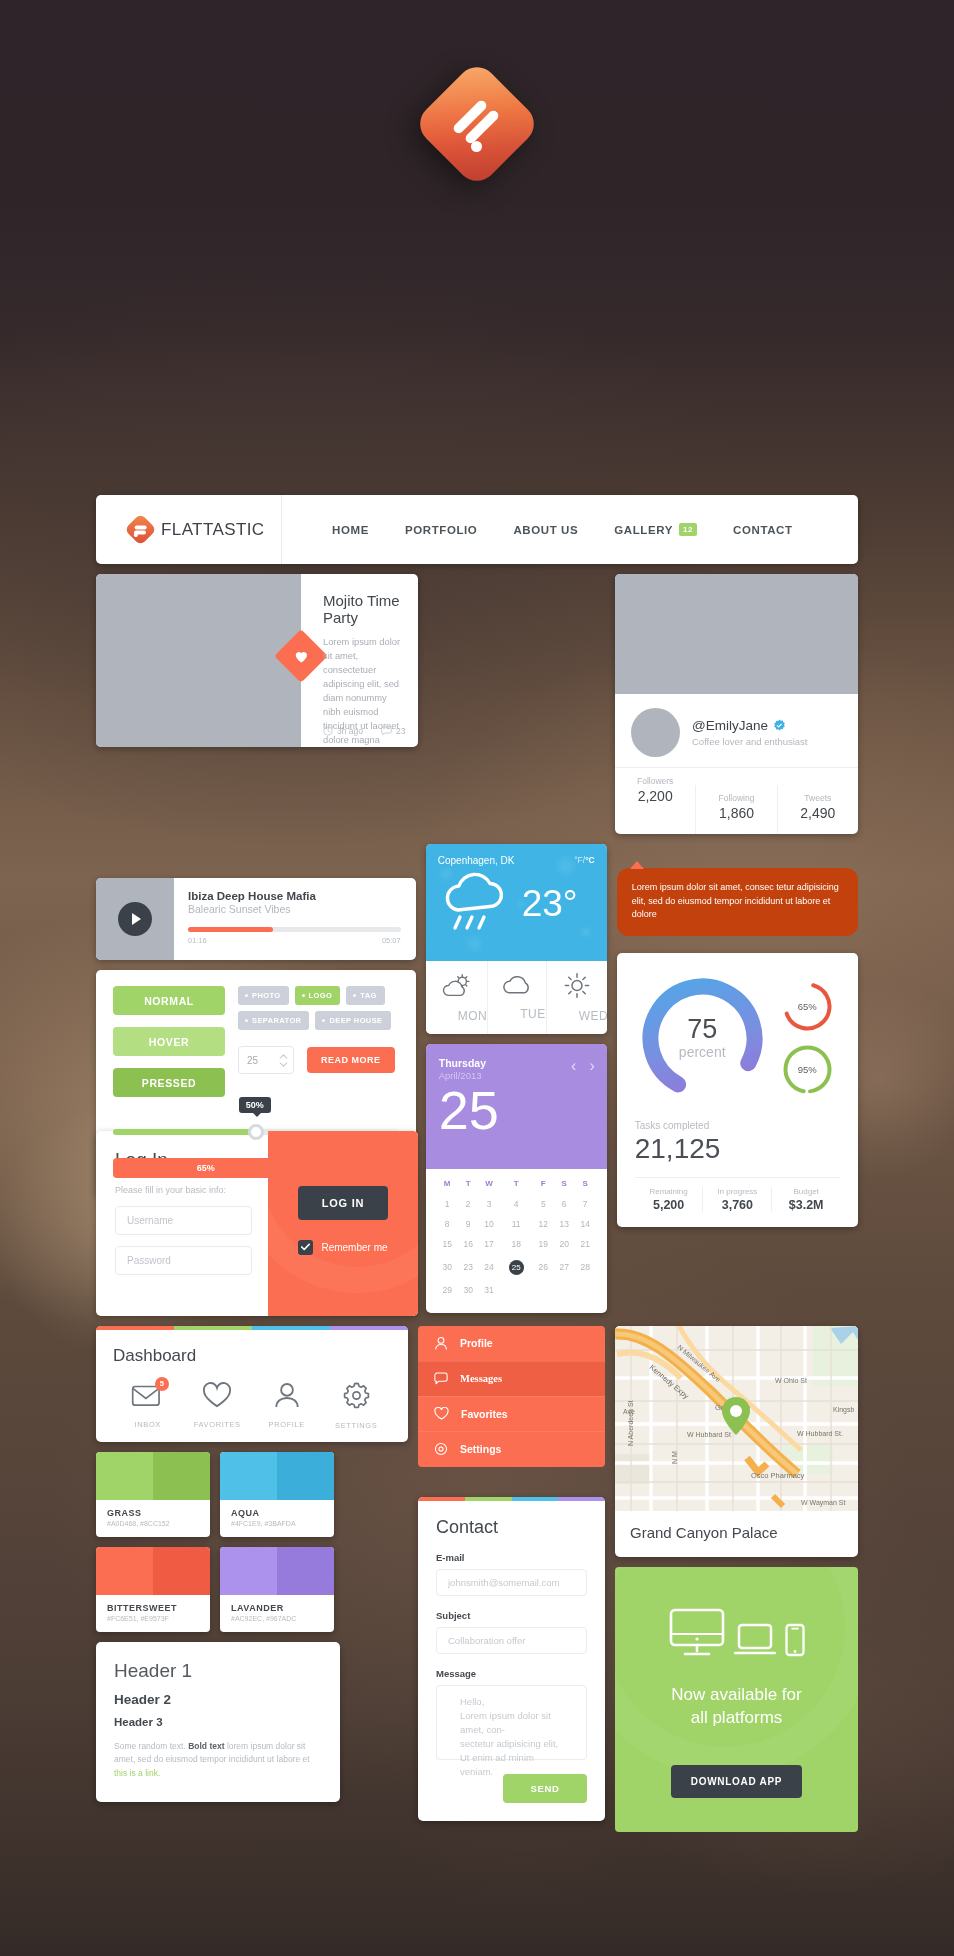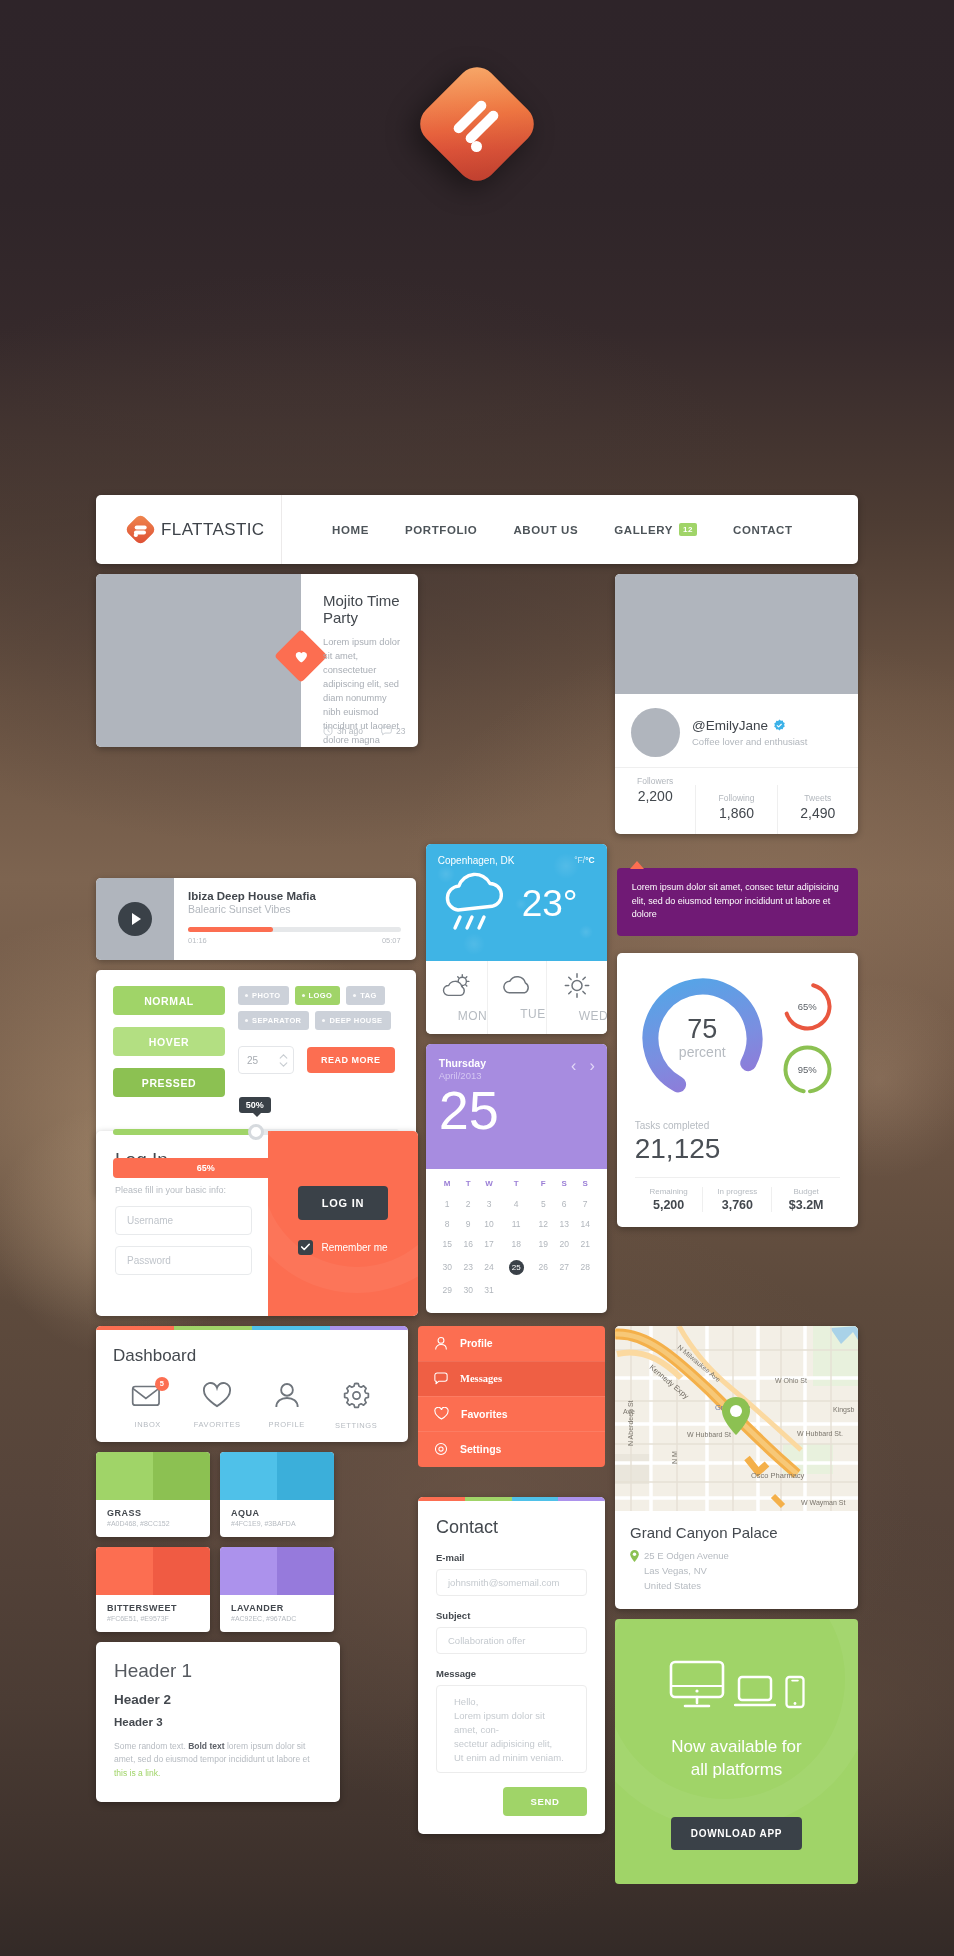--- a/index.html
+++ b/index.html
@@ -204,21 +204,21 @@
   .cal-nav span { font-size: 16px; color:#e3d8f7; cursor:pointer; }
   .cal-grid { padding: 10px 11px 13px; }
   .cal-grid table { width: 100%; border-collapse: collapse; }
   .cal-grid th { font-size: 8px; color:#9b7fd6; font-weight:bold; padding-bottom: 6px; }
   .cal-grid td { font-size: 8.5px; color:#b1b6bc; text-align:center; padding: 5.1px 0; }
   .cal-grid td.sel span { background:#3a4148; color:#fff; border-radius:50%;
                           width:15px; height:15px; display:inline-flex; align-items:center;
                           justify-content:center; font-size:8px; }
 
   
-  .bubble { background:#701a75; border-radius:4px; padding: 13px 15px 14px; position:relative; }
+  .bubble { background:#c2410c; border-radius:12px; padding: 13px 15px 14px; position:relative; }
   .bubble p { font-size: 9px; color:#fff; line-height: 13.5px; }
   .bubble::before { content:""; position:absolute; left: 13px; top: -7px;
                     border-left:7px solid transparent; border-right:7px solid transparent;
                     border-bottom:8px solid #fc6e51; }
 
   
   .stats { padding: 18px 18px 15px; }
   .donut-row { display:flex; align-items:center; gap: 10px; }
   .donut-big { position:relative; width: 135px; height: 135px; }
   .donut-center { position:absolute; inset:0; display:flex; flex-direction:column;
@@ -296,22 +296,22 @@
   .typo p { font-size: 8.5px; color:#b6bbc1; line-height: 13.5px; margin-top: 12px; }
   .typo p b { color:#5d6168; }
   .typo p a { color:#a0d468; text-decoration:none; }
 
   
   .contact { padding: 16px 18px 18px; }
   .contact-h { font-size: 18px; color:#44494f; font-weight:300; }
   .c-lbl { font-size: 9.5px; color:#44494f; font-weight:bold; margin-top: 14px; }
   .c-in { margin-top: 6px; height: 27px; border:1px solid #ececec; border-radius:4px;
           display:flex; align-items:center; padding: 0 11px; font-size: 9.5px; color:#c5cacf; }
-  .c-ta { margin-top: 6px; height: 88px; border:1px solid #ececec; border-radius:4px;
-          padding: 9px 17px; font-size: 9.5px; color:#c5cacf; line-height: 14px; white-space: pre-line; }
+  .c-ta { margin-top: 6px; height: 75px; border:1px solid #ececec; border-radius:4px;
+          padding: 9px 23px; font-size: 9.5px; color:#c5cacf; line-height: 14px; white-space: pre-line; }
   .send { margin-top: 14px; margin-left: auto; width: 84px; background:#a0d468; color:#fff;
           font-size: 9.5px; font-weight:bold; letter-spacing:0.6px; padding: 9px 0; border-radius:4px;
           text-align:center; }
 
   
   .platforms { background:#a0d468; border-radius:4px; padding: 40px 20px 34px; text-align:center;
                position:relative; overflow:hidden; }
   .platforms::after { content:""; position:absolute; width: 240px; height: 240px; border-radius:50%;
                       border: 30px solid rgba(255,255,255,0.05); left: -40px; top: -90px; }
   .devices { display:flex; align-items:flex-end; justify-content:center; gap: 8px; position:relative; z-index:2; }
@@ -927,29 +927,20 @@
                 <text x="8" y="88" font-size="7">Ave</text>
               </g>
               <g>
                 <path d="M121 71 c-8 0 -14 6 -14 14 c0 10 14 24 14 24 s14 -14 14 -24 c0 -8 -6 -14 -14 -14 z" fill="#8cc152"></path>
                 <circle cx="121" cy="85" r="6" fill="#fff"></circle>
               </g>
             </svg>
           </div>
           <div class="map-body">
             <div class="map-title">Grand Canyon Palace</div>
-            <div class="map-addr">
-              <svg class="map-pin-sm" width="9" height="12" viewBox="0 0 10 14">
-                <path d="M5 0C2.2 0 0 2.2 0 5c0 3.6 5 9 5 9s5-5.4 5-9c0-2.8-2.2-5-5-5z" fill="#8cc152"></path>
-                <circle cx="5" cy="5" r="2" fill="#fff"></circle>
-              </svg>
-              <span>25 E Odgen Avenue</span><br>
-              <span>Las Vegas, NV</span><br>
-              <span>United States</span>
-            </div>
           </div>
         </div>
 
         <div class="platforms" style="margin-top:10px">
           <div class="devices">
             <svg width="58" height="50" viewBox="0 0 58 50">
               <rect x="3" y="3" width="52" height="35" rx="4" fill="none" stroke="#fff" stroke-width="2.6"></rect>
               <circle cx="29" cy="32" r="1.6" fill="#fff"></circle>
               <path d="M29 38v6M17 47h24" stroke="#fff" stroke-width="2.6" stroke-linecap="round"></path>
               <path d="M3 27h52" stroke="#fff" stroke-width="2.2"></path>

